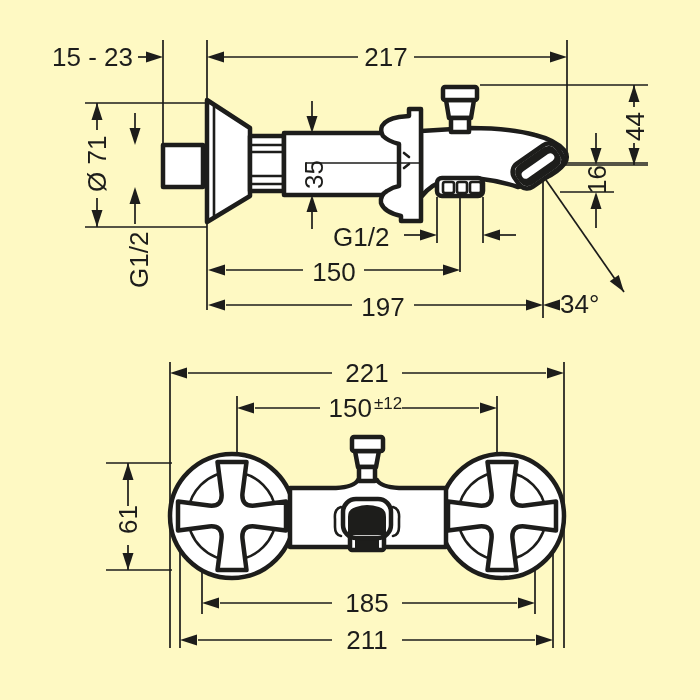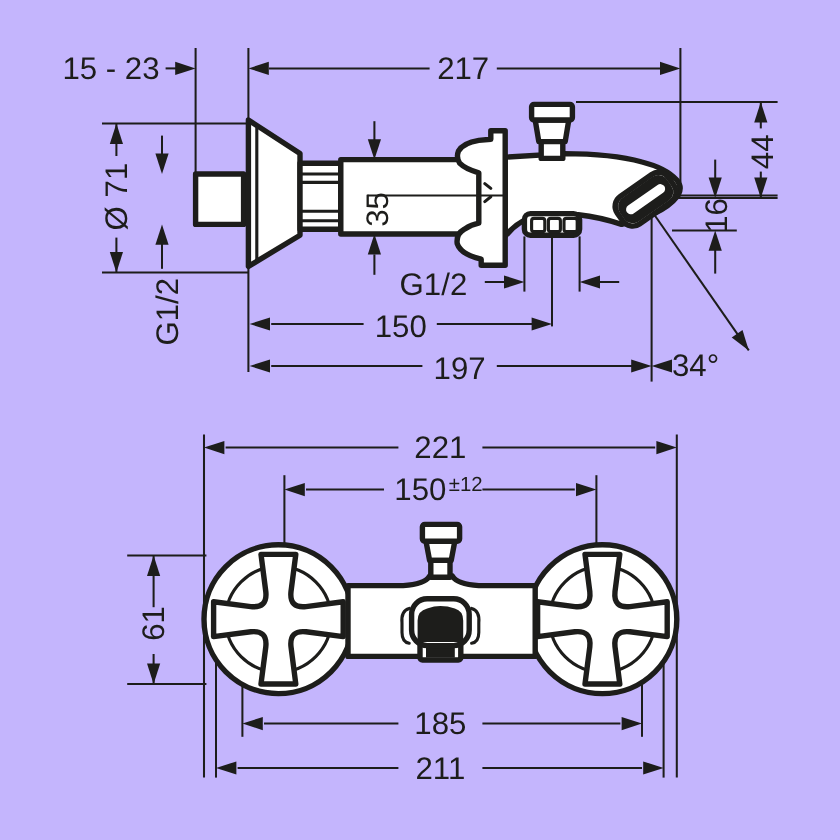--- a/index.html
+++ b/index.html
@@ -1,16 +1,16 @@
 <!DOCTYPE html>
 <html><head>
 <meta charset="utf-8">
 <style>
   html,body{margin:0;padding:0;background:#ffffff;}
-  .stage{width:700px;height:700px;background:#c4b5fd;position:relative;overflow:hidden;}
+  .stage{width:700px;height:700px;background:#fef9c3;position:relative;overflow:hidden;}
   svg{display:block;}
   svg text{font-family:"Liberation Sans", sans-serif;font-size:26px;fill:#1d1d1b;}
   svg text.sup{font-size:17px;}
   .dim{stroke:#1d1d1b;stroke-width:1.7;fill:none;}
   .prod{stroke:#1d1d1b;stroke-width:4.5;fill:#ffffff;stroke-linejoin:round;stroke-linecap:round;}
   .prodline{stroke:#1d1d1b;stroke-width:2.6;fill:none;stroke-linecap:round;}
   .ink{fill:#1d1d1b;stroke:none;}
   .arr{fill:#1d1d1b;stroke:none;}
 </style>
 </head>

